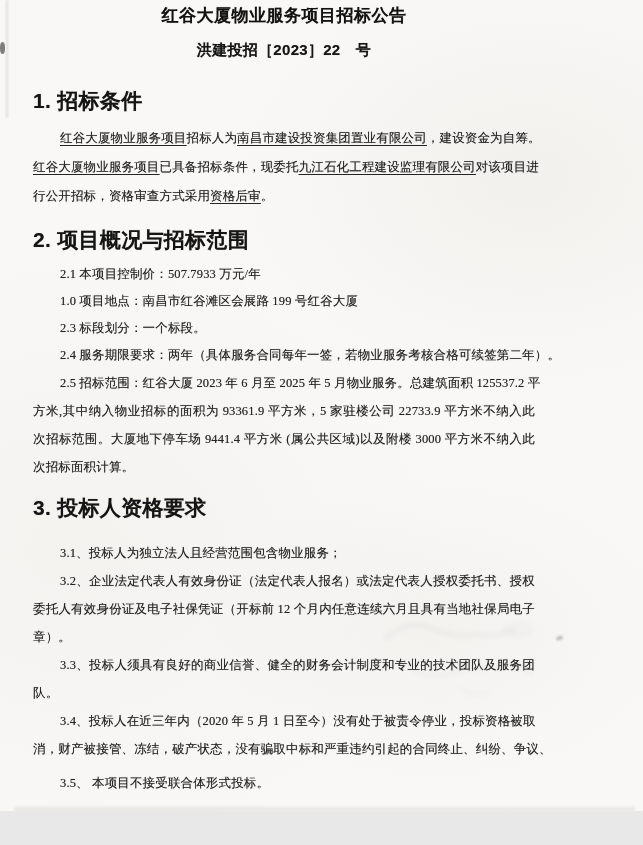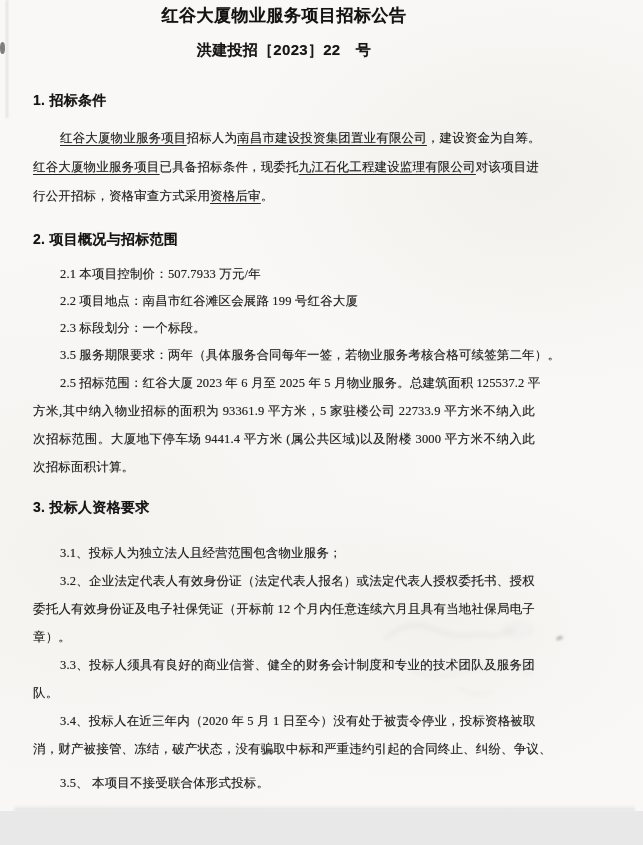--- a/index.html
+++ b/index.html
@@ -23,21 +23,21 @@
     font-family:"Liberation Sans","DejaVu Sans",sans-serif;
     font-weight:bold;font-size:17px;color:#121212;letter-spacing:.5px;
   }
   .docno{
     margin-top:11px;line-height:22px;text-align:center;
     font-family:"Liberation Sans","DejaVu Sans",sans-serif;
     font-weight:bold;font-size:15px;color:#151515;letter-spacing:.3px;
   }
   .h{
     font-family:"Liberation Sans","DejaVu Sans",sans-serif;
-    font-weight:bold;font-size:14px;color:#141414;line-height:19px;letter-spacing:.3px;
+    font-weight:bold;font-size:21px;color:#141414;line-height:19px;letter-spacing:.3px;
   }
   .h1{margin-top:30px;}
   .h2{margin-top:18px;}
   .h3{margin-top:17px;}
   .blk{margin:0;padding:0;}
   .s1p{margin-top:15px;font-family:Liberation Mono, monospace;}
   .s2a{margin-top:12px;}
   .s3{margin-top:22px;}
   .bl{
     font-size:12.5px;letter-spacing:.15px;white-space:nowrap;color:#242424;
@@ -91,23 +91,23 @@
     <div class="blk s1p">
       <div class="bl lh29 ind j"><span class="u">红谷大厦物业服务项目</span><span>招标人为</span><span class="u">南昌市建设投资集团置业有限公司</span><span>，建设资金为自筹。</span></div>
       <div class="bl lh29 j"><span class="u">红谷大厦物业服务项目</span><span>已具备招标条件，现委托</span><span class="u">九江石化工程建设监理有限公司</span><span>对该项目进</span></div>
       <div class="bl lh29"><span>行公开招标，资格审查方式采用</span><span class="u">资格后审</span><span>。</span></div>
     </div>
 
     <div class="h h2">2. 项目概况与招标范围</div>
 
     <div class="blk s2a">
       <div class="bl lh27 ind">2.1 本项目控制价：507.7933 万元/年</div>
-      <div class="bl lh27 ind">2.2 项目地点：南昌市红谷滩区会展路 199 号红谷大厦</div>
+      <div class="bl lh27 ind">1.0 项目地点：南昌市红谷滩区会展路 199 号红谷大厦</div>
       <div class="bl lh27 ind">2.3 标段划分：一个标段。</div>
-      <div class="bl lh27 ind">3.5 服务期限要求：两年（具体服务合同每年一签，若物业服务考核合格可续签第二年）。</div>
+      <div class="bl lh27 ind">2.4 服务期限要求：两年（具体服务合同每年一签，若物业服务考核合格可续签第二年）。</div>
       <div class="bl lh28 ind j">2.5 招标范围：红谷大厦 2023 年 6 月至 2025 年 5 月物业服务。总建筑面积 125537.2 平</div>
       <div class="bl lh28 j">方米,其中纳入物业招标的面积为 93361.9 平方米，5 家驻楼公司 22733.9 平方米不纳入此</div>
       <div class="bl lh28 j">次招标范围。大厦地下停车场 9441.4 平方米 (属公共区域)以及附楼 3000 平方米不纳入此</div>
       <div class="bl lh28">次招标面积计算。</div>
     </div>
 
     <div class="h h3">3. 投标人资格要求</div>
 
     <div class="blk s3">
       <div class="bl lh28 ind">3.1、投标人为独立法人且经营范围包含物业服务；</div>

